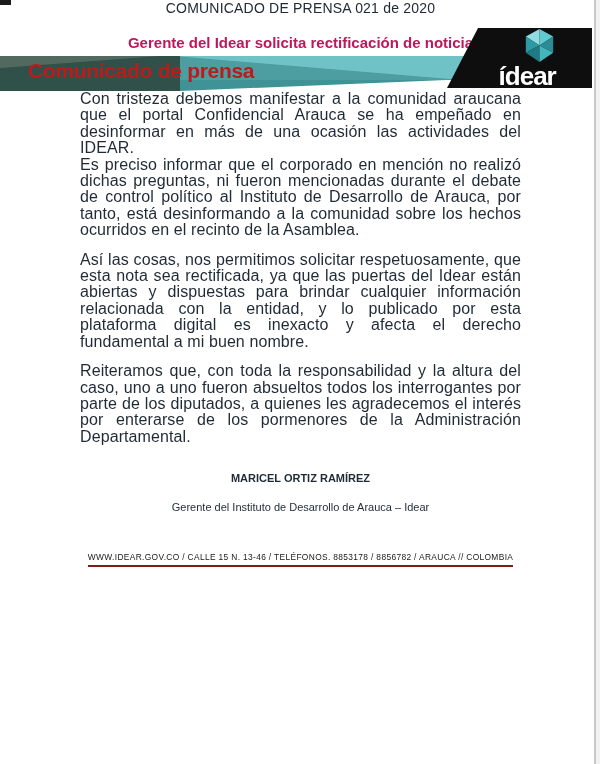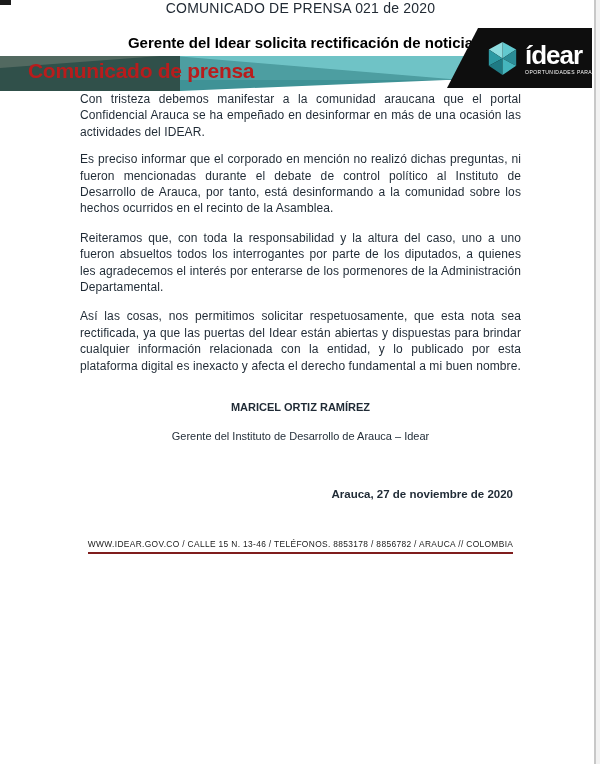--- a/index.html
+++ b/index.html
@@ -51,21 +51,21 @@
     position: absolute; left: 28px; top: 59px;
     font-size: 21px; font-weight: 700; color: #b91c1c;
     letter-spacing: -0.3px; white-space: nowrap; z-index: 3;
   }
 
   
   .logo-block {
     position: absolute; left: 447px; top: 28px; width: 145px; height: 60px;
     background: #0e0e0e;
     clip-path: polygon(21.4% 0, 100% 0, 100% 100%, 0 100%);
-    display: flex; align-items: center; padding-left: 40px; z-index: 4;
+    display: flex; align-items: center; padding-left: 40px; z-index: 4; flex-direction: column;
   }
   .gem { width: 31px; height: 35px; flex: 0 0 auto; }
   .logo-text { margin-left: 7px; line-height: 1; }
   .logo-wordmark {
     display: block; color: #ffffff; font-weight: 700;
     font-size: 26px; letter-spacing: -1px; line-height: 1;
   }
   .logo-tagline {
     display: block; color: #ffffff; font-size: 5px;
     letter-spacing: 0.5px; margin-top: 2px; white-space: nowrap;
@@ -74,29 +74,29 @@
   
   .content {
     position: absolute; left: 80px; top: 0; width: 441px;
   }
   .doc-title {
     text-align: center;
     font-size: 14px; font-weight: 400; letter-spacing: 0.2px; color: #222b35;
   }
   .doc-subtitle {
     margin-top: 18px; text-align: center;
-    font-size: 15px; font-weight: 700; color: #000000;
+    font-size: 15px; font-weight: 700; color: #be185d;
   }
   .content p.body-par {
     text-align: justify;
-    font-size: 12px; line-height: 16.4px; letter-spacing: 0.1px;
+    font-size: 16px; line-height: 16.4px; letter-spacing: 0.1px;
   }
   .p1 { margin-top: 40px; }
   .p2 { margin-top: 10px; }
-  .p3 { margin-top: 11px; }
+  .p3 { margin-top: 0; }
   .p4 { margin-top: 13px; }
   .p5 { margin-top: 13px; }
 
   .sig-name {
     margin-top: 27px; text-align: center;
     font-size: 11px; font-weight: 700;
   }
   .sig-role {
     margin-top: 17px; text-align: center;
     font-size: 11px;
@@ -141,24 +141,23 @@
     </div>
   </div>
 </header>
 
 <main class="content">
   <h1 class="doc-title">COMUNICADO DE PRENSA 021 de 2020</h1>
   <h2 class="doc-subtitle">Gerente del Idear solicita rectificación de noticia</h2>
 
   <p class="body-par p1">Con tristeza debemos manifestar a la comunidad araucana que el portal Confidencial Arauca se ha empeñado en desinformar en más de una ocasión las actividades del IDEAR.</p>
   <p class="body-par p3">Es preciso informar que el corporado en mención no realizó dichas preguntas, ni fueron mencionadas durante el debate de control político al Instituto de Desarrollo de Arauca, por tanto, está desinformando a la comunidad sobre los hechos ocurridos en el recinto de la Asamblea.</p>
+  <p class="body-par p5">Así las cosas, nos permitimos solicitar respetuosamente, que esta nota sea rectificada, ya que las puertas del Idear están abiertas y dispuestas para brindar cualquier información relacionada con la entidad, y lo publicado por esta plataforma digital es inexacto y afecta el derecho fundamental a mi buen nombre.</p>
   <p class="body-par p4">Reiteramos que, con toda la responsabilidad y la altura del caso, uno a uno fueron absueltos todos los interrogantes por parte de los diputados, a quienes les agradecemos el interés por enterarse de los pormenores de la Administración Departamental.</p>
-  <p class="body-par p5">Así las cosas, nos permitimos solicitar respetuosamente, que esta nota sea rectificada, ya que las puertas del Idear están abiertas y dispuestas para brindar cualquier información relacionada con la entidad, y lo publicado por esta plataforma digital es inexacto y afecta el derecho fundamental a mi buen nombre.</p>
 
   <div class="sig-name">MARICEL ORTIZ RAMÍREZ</div>
   <div class="sig-role">Gerente del Instituto de Desarrollo de Arauca – Idear</div>
 
-  <div class="dateline">Arauca, 27 de noviembre de 2020</div>
 
   <div class="footer-wrap">
     <span class="footer-text">WWW.IDEAR.GOV.CO / CALLE 15 N. 13-46 / TELÉFONOS. 8853178 / 8856782 / ARAUCA // COLOMBIA</span>
   </div>
 </main>
 
 </body></html>

